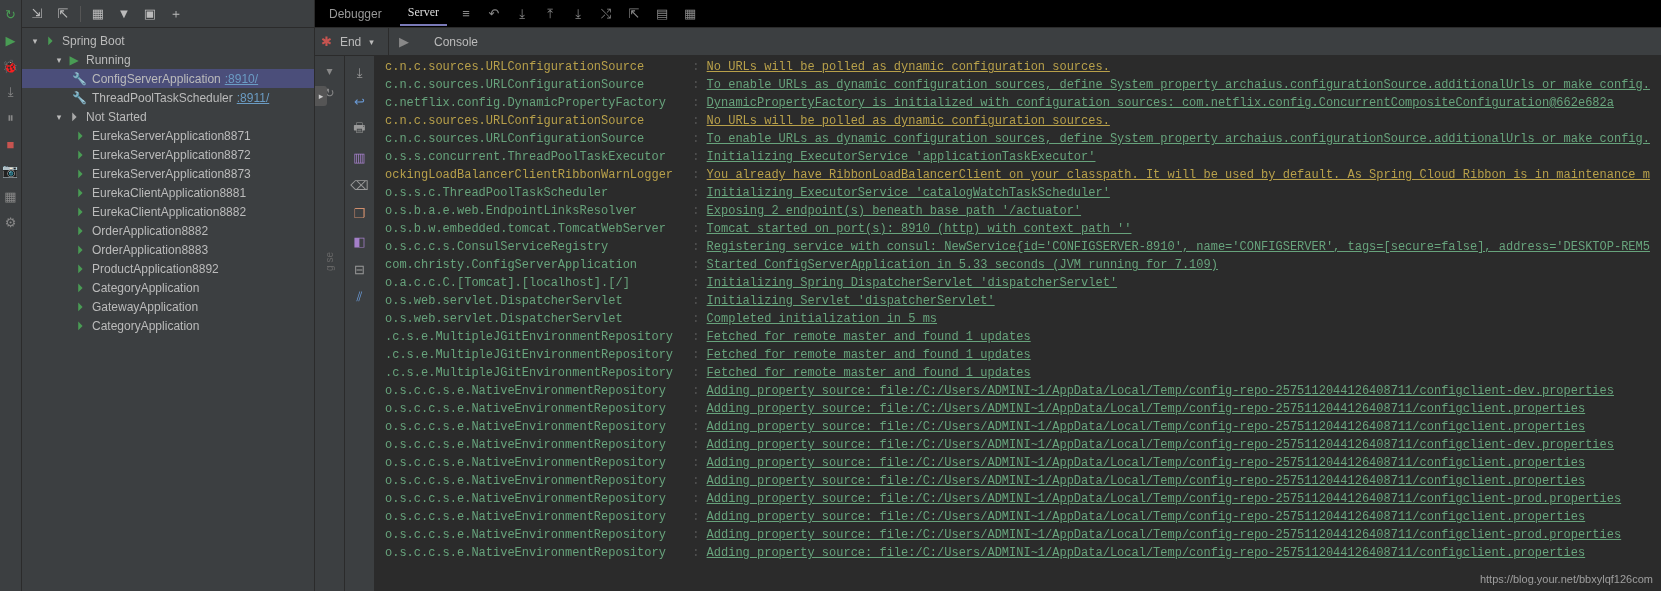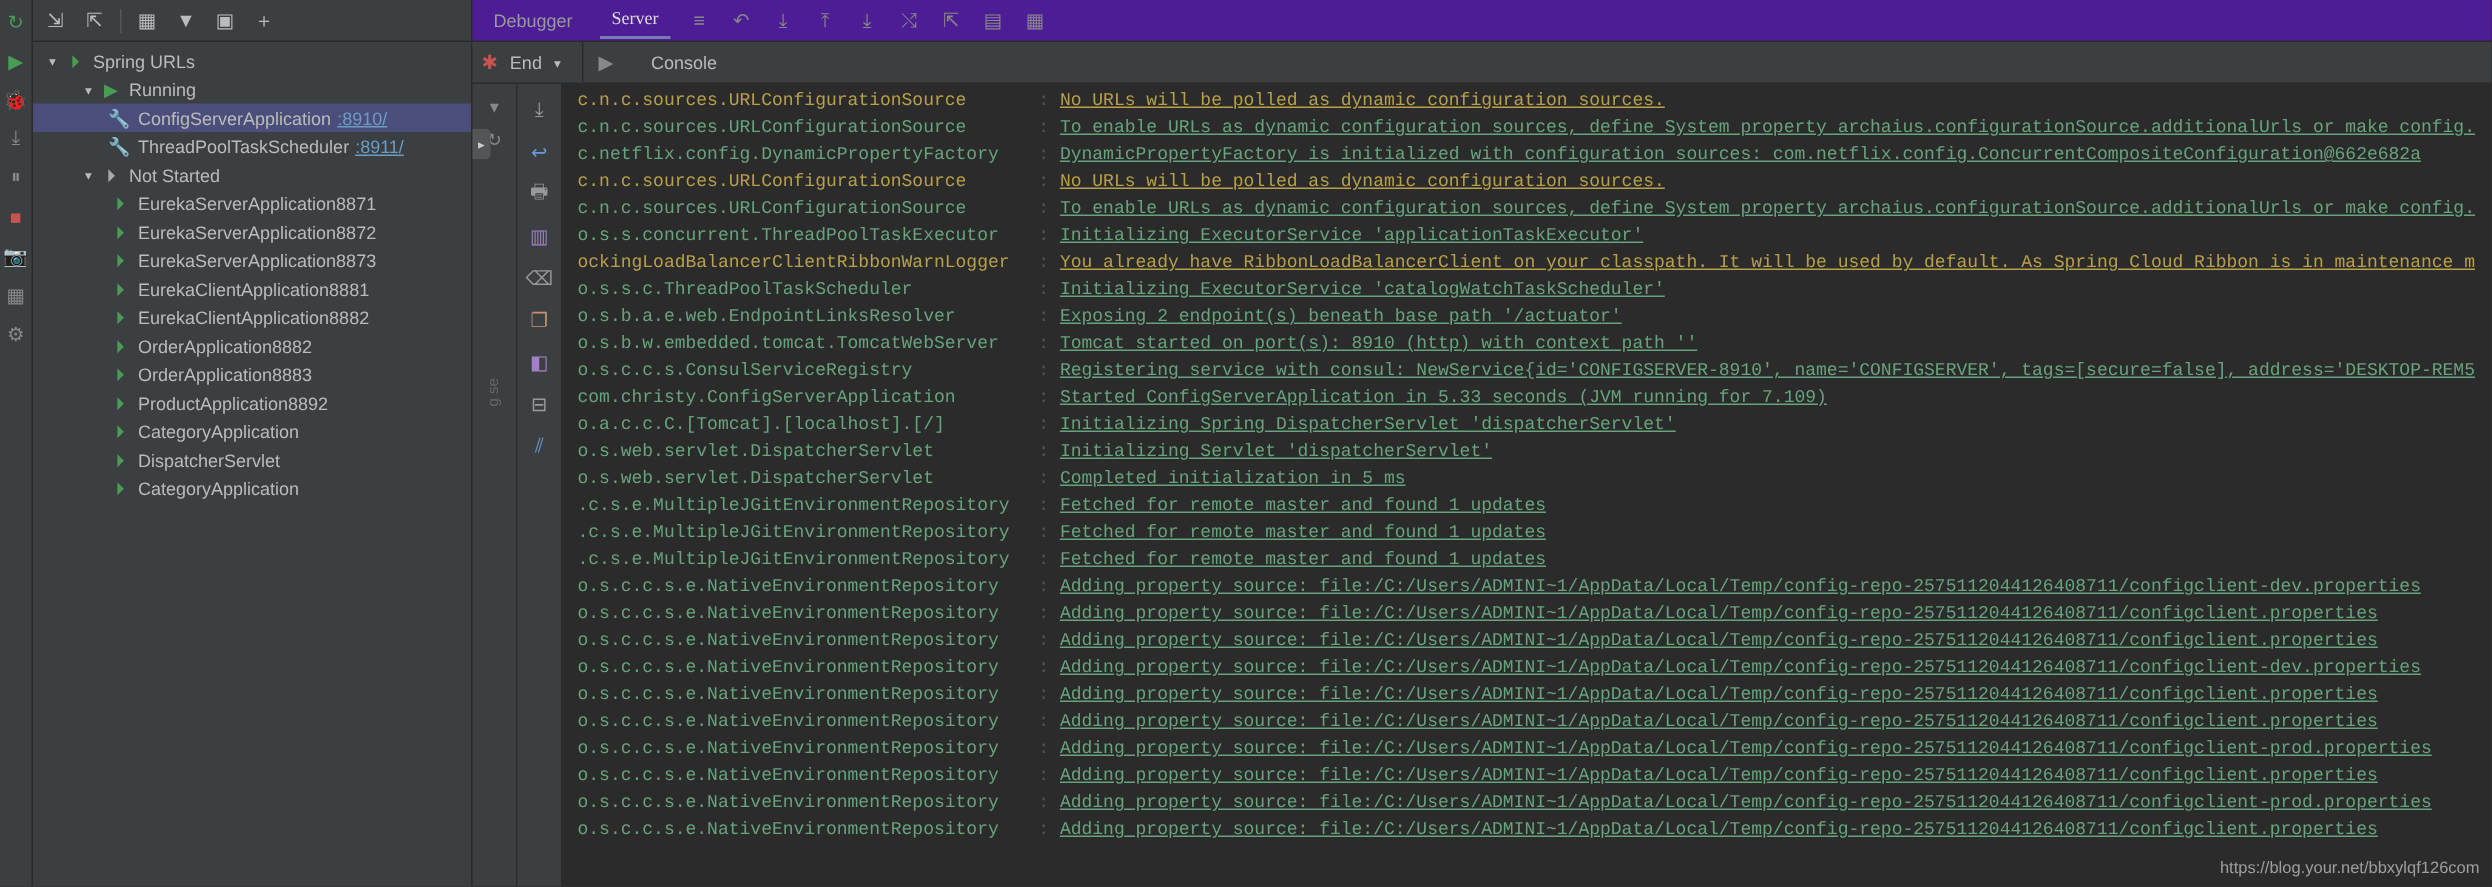--- a/index.html
+++ b/index.html
@@ -87,21 +87,21 @@
 
   .right-pane {
     flex: 1;
     display: flex;
     flex-direction: column;
     background: #2b2b2b;
     position: relative;
   }
   .tabrow {
     height: 28px;
-    background: #4c1d95;
+    background: #000000;
     border-bottom: 1px solid #2b2b2b;
     display: flex;
     align-items: center;
     padding-left: 6px;
     gap: 10px;
   }
   .tab {
     color: #999;
     padding: 4px 8px;
     cursor: pointer;
@@ -212,21 +212,21 @@
     <span class="tbtn" style="width:1px;background:#555;height:16px;"></span>
     <span class="tbtn">▦</span>
     <span class="tbtn">▼</span>
     <span class="tbtn">▣</span>
     <span class="tbtn">＋</span>
   </div>
   <div class="tree" id="tree">
       <div class="tree-row ">
         <span class="chevron">▾</span>
         <span class="tree-icon">⏵</span>
-        <span class="tree-label b">Spring URLs</span>
+        <span class="tree-label b">Spring Boot</span>
       </div>
       <div class="tree-row ind0">
         <span class="chevron">▾</span>
         <span class="tree-icon green">▶</span>
         <span class="tree-label">Running</span>
       </div>
       <div class="tree-row ind1 selected">
         <span class="tree-icon wrench">🔧</span>
         <span class="tree-label">ConfigServerApplication</span>
         <span class="tree-port">:8910/</span>
@@ -272,21 +272,21 @@
       <div class="tree-row ind1">
         <span class="tree-icon" style="color:#499c54">⏵</span>
         <span class="tree-label">ProductApplication8892</span>
       </div>
       <div class="tree-row ind1">
         <span class="tree-icon" style="color:#499c54">⏵</span>
         <span class="tree-label">CategoryApplication</span>
       </div>
       <div class="tree-row ind1">
         <span class="tree-icon" style="color:#499c54">⏵</span>
-        <span class="tree-label">DispatcherServlet</span>
+        <span class="tree-label">GatewayApplication</span>
       </div>
       <div class="tree-row ind1">
         <span class="tree-icon" style="color:#499c54">⏵</span>
         <span class="tree-label">CategoryApplication</span>
       </div>
     </div>
 </div>
 
 <div class="right-pane">
   <div class="run-handle">▸</div>

